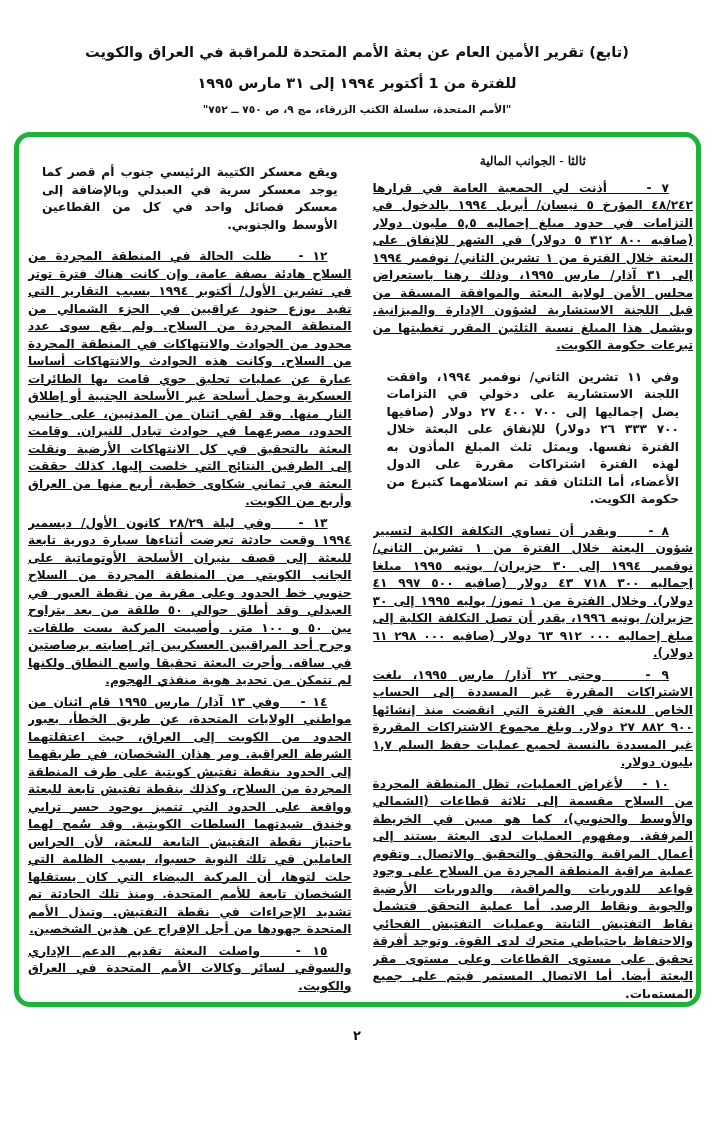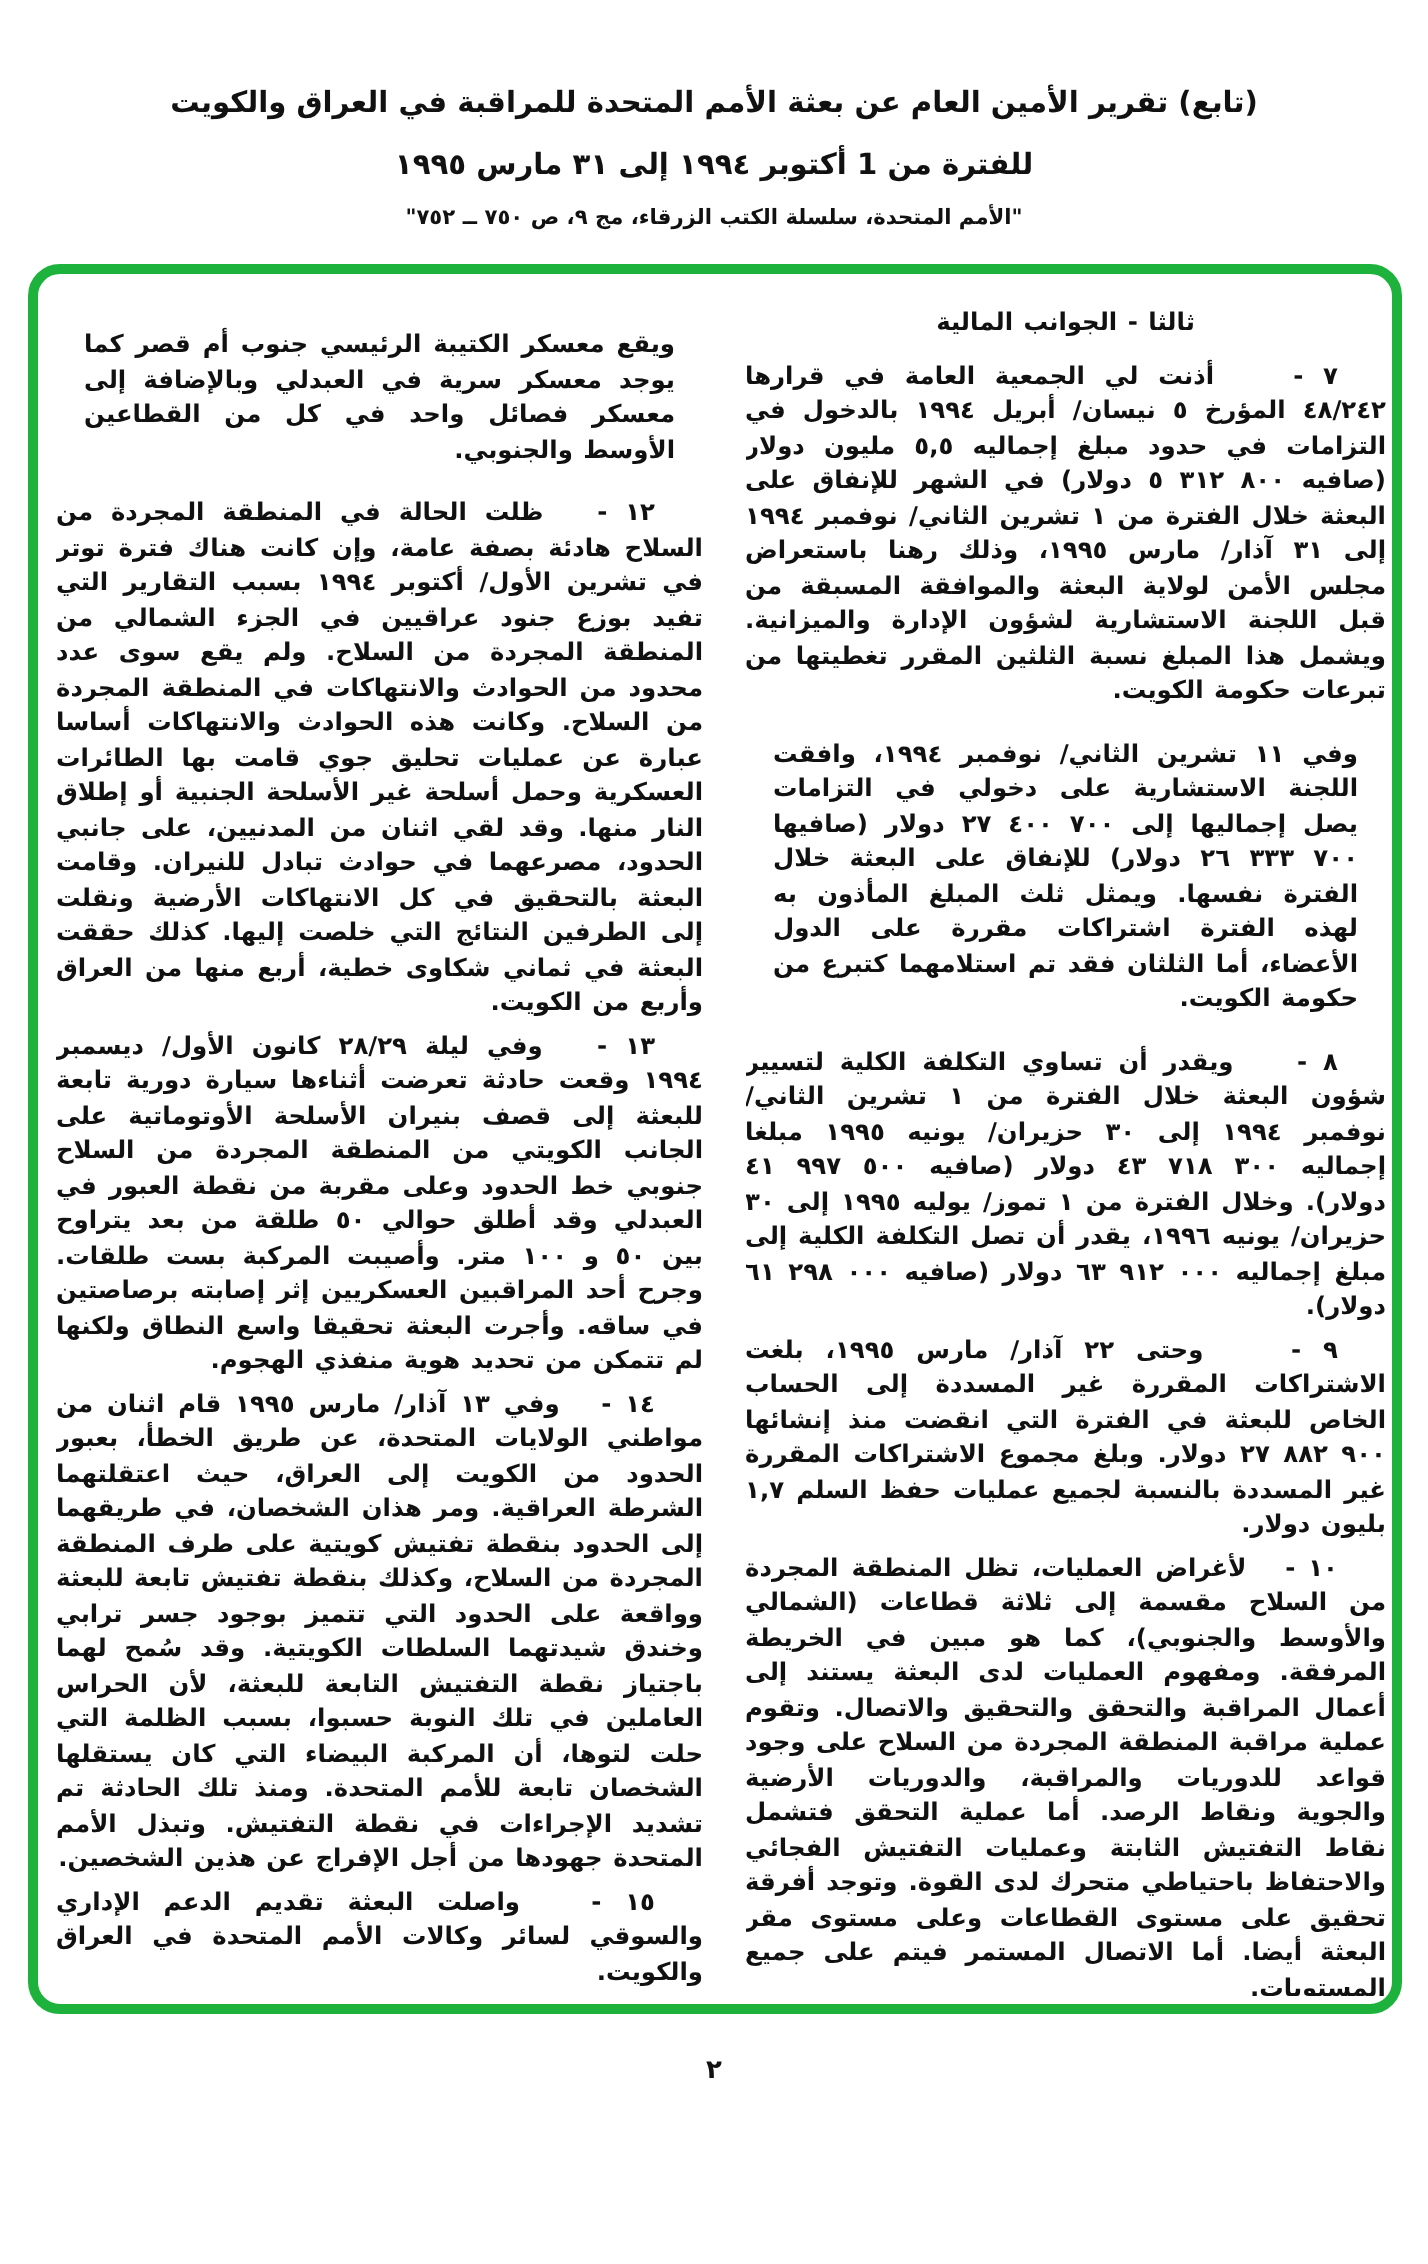--- a/index.html
+++ b/index.html
@@ -46,22 +46,22 @@
     word-spacing: 1px;
     overflow: hidden;
   }
   .col-first  { width: 321px; }   
   .col-second { width: 324px; }   
   .blk.h {
     text-align: center;
     white-space: pre-line;
     margin: 12px 0 9px;
   }
-  .blk.h.first { margin-top: 3px; }
-  .blk.p { text-indent: 24px; margin: 4px 0 0; }
+  .blk.h.first { margin-top: 3px; font-family: Liberation Serif, serif; }
+  .blk.p { text-indent: 24px; margin: 4px 0 0; text-decoration: underline; }
   .blk.c { text-indent: 0;    margin: 14px; }
   
   .page-number {
     position: absolute;
     top: 1028px; left: 0; right: 0;
     text-align: center;
     font-size: 13px; font-weight: bold;
   }
 </style>
 </head>

